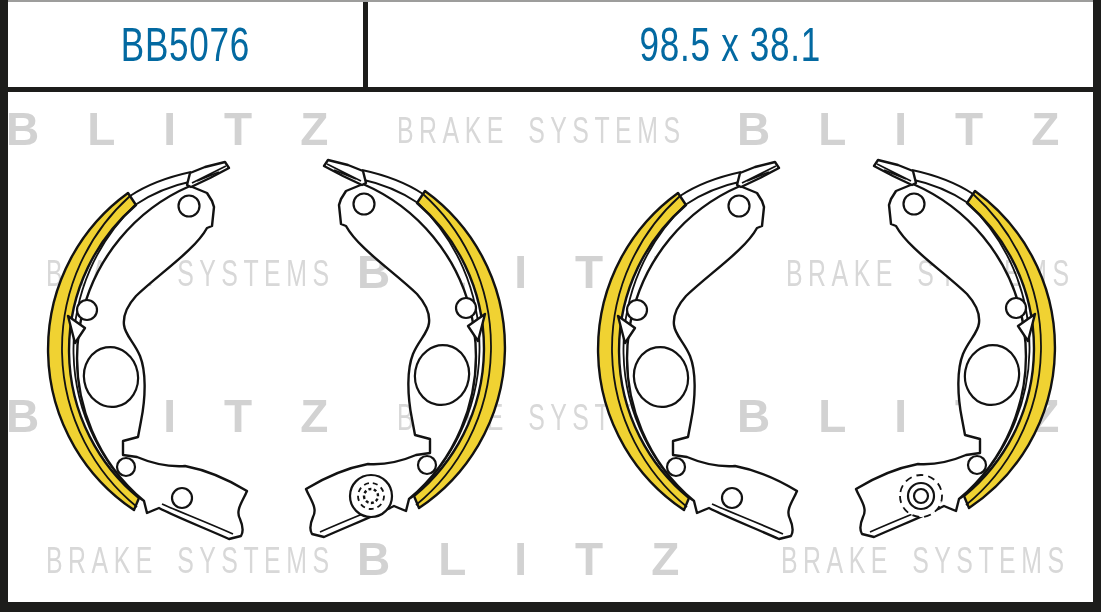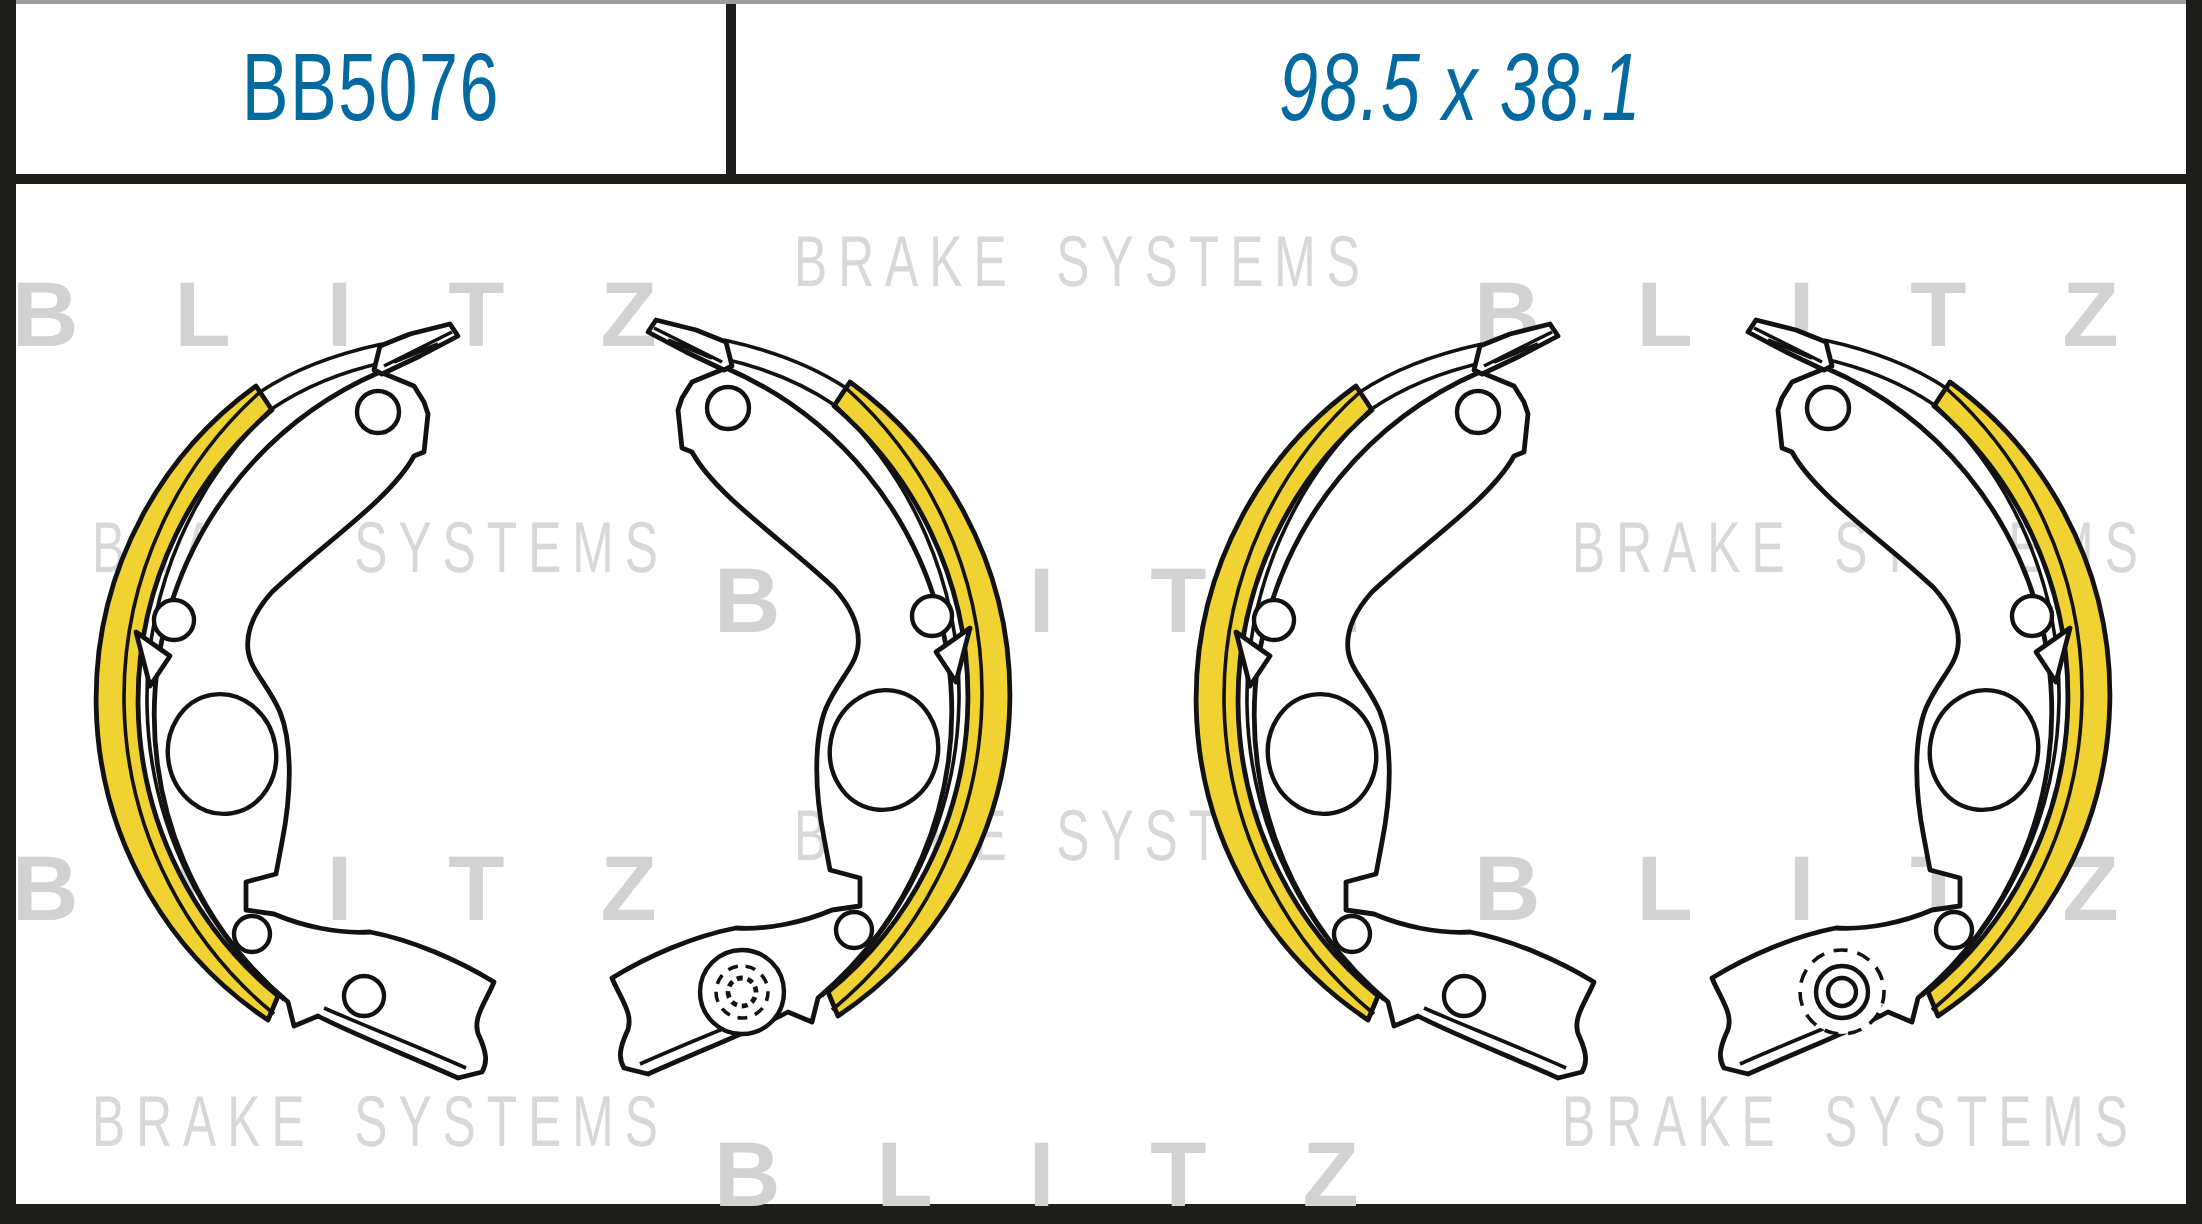--- a/index.html
+++ b/index.html
@@ -12,26 +12,26 @@
   #frame-right{left:1093px;top:0;width:8px;height:612px;}
   #frame-bottom{left:0;top:602px;width:1101px;height:10px;}
   #frame-top{position:absolute;left:0;top:0;width:1101px;height:2px;background:#9d9d9c;}
   #header-rule{left:8px;top:87px;width:1085px;height:5px;}
   #header-divider{left:363px;top:2px;width:5px;height:85px;}
 
   
   .cell{position:absolute;top:2px;height:85px;line-height:85px;text-align:center;
         color:#0369a1;font-size:48px;font-weight:400;}
   #cell-part{left:8px;width:355px;}
-  #cell-size{left:368px;width:725px;font-style:italic;}
+  #cell-size{left:368px;width:725px;}
   .cond{display:inline-block;transform:scaleX(.73);transform-origin:center;letter-spacing:1px;}
 
   
   .wm{position:absolute;white-space:nowrap;z-index:1;}
-  .wm-blitz{font-size:46px;font-weight:700;letter-spacing:48px;color:#d2d2d2;line-height:46px;margin-top:28px;}
+  .wm-blitz{font-size:46px;font-weight:700;letter-spacing:48px;color:#d2d2d2;line-height:46px;}
   .wm-brake{font-size:36px;font-weight:400;letter-spacing:8px;word-spacing:10px;color:#d8d8d8;
             line-height:36px;transform:scaleX(.69);transform-origin:left center;}
 
   
   #shoes-svg{position:absolute;left:0;top:0;z-index:2;}
   .white{fill:#ffffff;stroke:#121212;stroke-width:2.4;stroke-linejoin:round;}
   .lining{stroke:#121212;stroke-width:2.4;stroke-linejoin:round;}
   .thin{fill:none;stroke:#121212;stroke-width:1.8;}
   .hole{fill:#ffffff;stroke:#121212;stroke-width:2.2;}
   .pin-solid{fill:#ffffff;stroke:#121212;stroke-width:2.2;}

